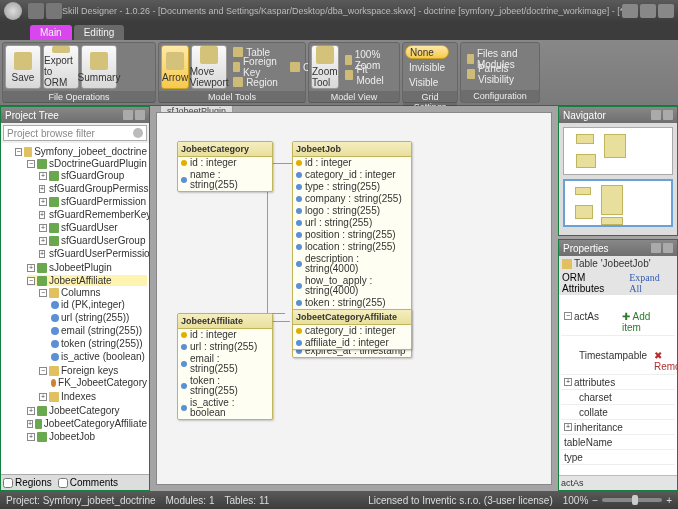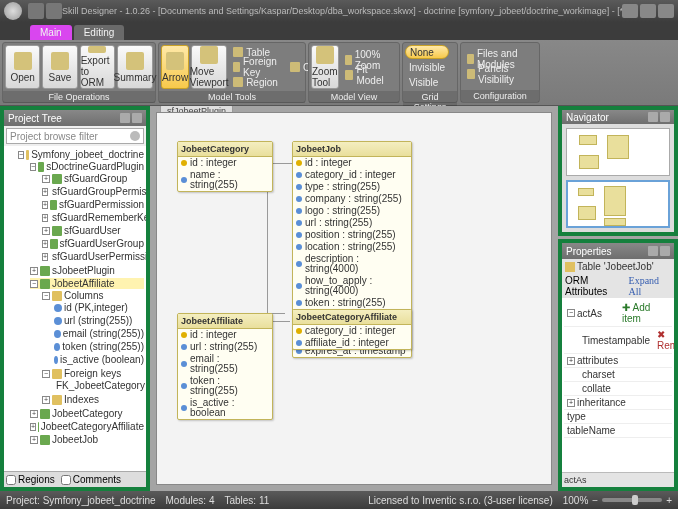--- a/index.html
+++ b/index.html
@@ -29,21 +29,21 @@
 .rbtn-lg.hi { background: linear-gradient(#ffe9a8,#f7c94b); border-color: #c9a227; }
 .rbtn-lg .ic { width: 18px; height: 18px; background: #d4c27a; border-radius: 2px; margin-bottom: 2px; }
 .rbtn-sm { height: 14px; padding: 0 4px; display: flex; align-items: center; gap: 3px; font-size: 9px; color: #eee; cursor: pointer; }
 .rbtn-sm .ic { width: 10px; height: 10px; background: #cdbb77; border-radius: 1px; }
 .rcol { display: flex; flex-direction: column; gap: 1px; }
 
 
 .main { flex: 1; display: flex; background: #a4a4a4; overflow: hidden; }
 
 
-.panel { display: flex; flex-direction: column; background: #efefef; border: 4px solid #15803d; }
+.panel { display: flex; flex-direction: column; background: #efefef; border: 1px solid #15803d; }
 .panel-header { height: 16px; background: linear-gradient(#888,#6e6e6e); color: #fff; font-size: 10px; padding: 1px 4px; display: flex; align-items: center; justify-content: space-between; }
 .panel-header .ctl { display: flex; gap: 2px; }
 .panel-header .ctl span { width: 10px; height: 10px; background: #aaa; border-radius: 1px; }
 .left { width: 150px; }
 .filter { margin: 2px; border: 1px solid #aaa; height: 16px; background: #fff; display: flex; align-items: center; padding: 0 3px; color: #888; font-size: 9px; }
 .filter .srch { width: 10px; height: 10px; background: #bbb; border-radius: 50%; margin-left: auto; }
 .tree { flex: 1; overflow: auto; background: #fff; padding: 2px; font-size: 9px; color: #333; }
 .tree ul { list-style: none; padding-left: 12px; }
 .tree li { padding: 1px 0; white-space: nowrap; }
 .tree .nd { display: flex; align-items: center; gap: 2px; cursor: pointer; }
@@ -71,21 +71,21 @@
 
 .right { width: 120px; display: flex; flex-direction: column; gap: 3px; }
 .nav-body { flex: 1; background: #ddd; padding: 4px; display: flex; flex-direction: column; gap: 4px; }
 .nav-thumb { background: #fff; border: 1px solid #aaa; height: 48px; position: relative; }
 .nav-thumb.sel { border: 2px solid #6aa2d8; }
 .nav-thumb .mini { position: absolute; background: #e9df9c; border: 1px solid #c2b45a; }
 .props-body { flex: 1; background: #fff; padding: 2px; font-size: 9px; overflow: auto; }
 .props-title { background: #e4e4e4; padding: 2px 3px; font-size: 9px; color: #333; display:flex; align-items:center; gap:2px;}
 .props-row { display: flex; border-bottom: 1px solid #eee; }
 .props-row .k { flex: 1; padding: 1px 3px; color: #333; display:flex; align-items:center; gap:2px;}
-.props-row .v { flex: 1; padding: 1px 3px; color: #333; }
+.props-row .v { flex: 1; padding: 1px 3px; color: #333; margin-top: 12px; }
 .props-row .tog { width: 8px; height: 8px; border: 1px solid #888; font-size: 7px; line-height: 6px; text-align: center; }
 .props-actions { padding: 2px; font-size: 9px; }
 .props-actions a { display: block; text-decoration: none; padding: 1px; }
 .props-actions .add { color: #2a7a2a; }
 .props-actions .rem { color: #b03030; }
 .attr-foot { background: #e4e4e4; padding: 2px; font-size: 9px; color: #333; border-top: 1px solid #bbb; }
 .orm-hdr { display: flex; justify-content: space-between; background: #e4e4e4; padding: 1px 3px; font-size: 9px; }
 .orm-hdr a { color: #355db0; cursor: pointer; font-family: Liberation Serif, serif; }
 
 
@@ -115,24 +115,20 @@
   </div>
 
   <div class="tabs">
     <div class="tab active">Main</div>
     <div class="tab">Editing</div>
   </div>
 
   <div class="ribbon">
     <div class="rgroup" style="width:154px">
       <div class="rgroup-body">
-        <div class="rbtn-lg">
-            <div class="ic"></div>
-            <span>Open</span>
-          </div>
         <div class="rbtn-lg">
             <div class="ic"></div>
             <span>Save</span>
           </div>
         <div class="rbtn-lg">
             <div class="ic"></div>
             <span>Export to ORM</span>
           </div>
         <div class="rbtn-lg">
             <div class="ic"></div>
@@ -445,36 +441,36 @@
             </div>
             <div class="props-row">
               <div class="k" style="padding-left:18px">collate</div>
               <div class="v"></div>
             </div>
             <div class="props-row">
               <div class="k"><span class="tog">+</span>inheritance</div>
               <div class="v"></div>
             </div>
             <div class="props-row">
+              <div class="k">tableName</div>
+              <div class="v"></div>
+            </div>
+            <div class="props-row">
               <div class="k">type</div>
-              <div class="v"></div>
-            </div>
-            <div class="props-row">
-              <div class="k">tableName</div>
               <div class="v"></div>
             </div>
           </div>
         <div class="attr-foot">actAs</div>
       </div>
     </div>
   </div>
 
   <div class="status">
     <span>Project: Symfony_jobeet_doctrine</span>
-    <span>Modules: 4</span>
+    <span>Modules: 1</span>
     <span>Tables: 11</span>
     <span class="spacer"></span>
     <span>Licensed to Inventic s.r.o.  (3-user license)</span>
     <div class="zoom">
       <span>100%</span>
       <span>−</span>
       <div class="ztrack">
           <div class="zthumb"></div>
         </div>
       <span>+</span>

